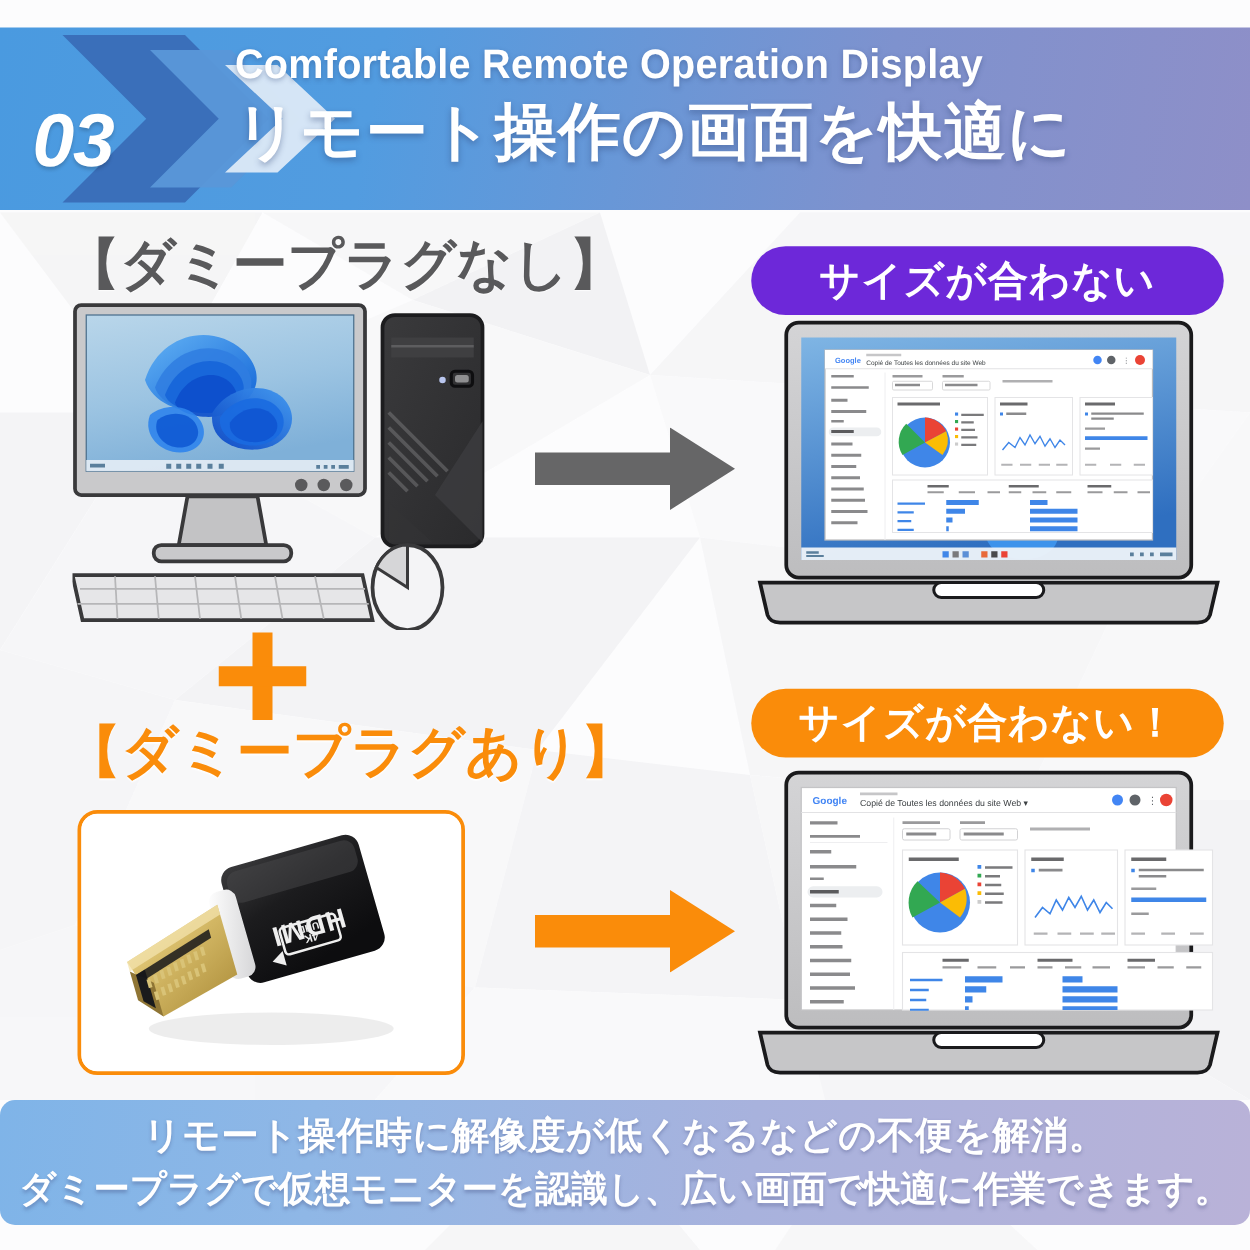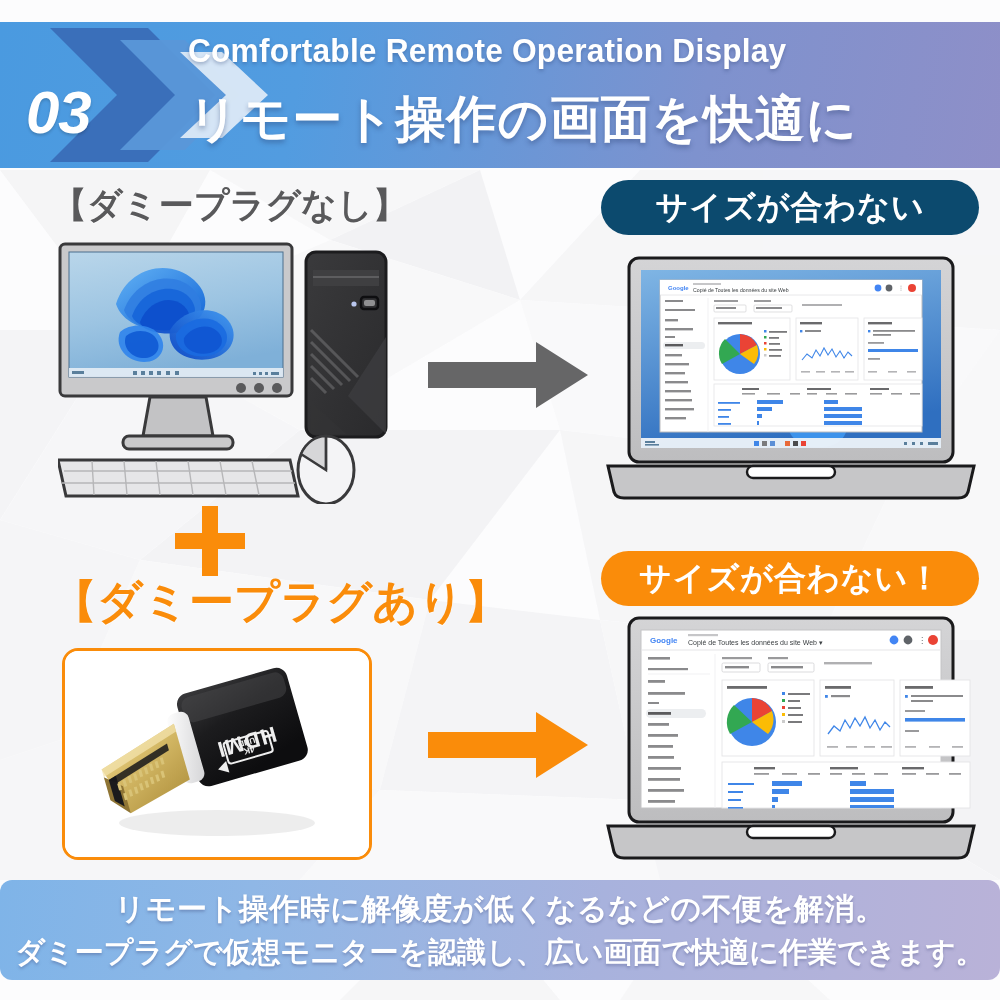--- a/index.html
+++ b/index.html
@@ -29,44 +29,44 @@
   .chev { position:absolute; top:0; }
   .hdr-txt-wrap { position:absolute; left:188px; top:10px; width:790px; z-index:4; }
   .hdr-sub {
     font-size:33px; font-weight:bold; color:#ffffff; white-space:nowrap;
     letter-spacing:.2px;
     text-shadow:0 2px 4px rgba(40,60,110,.35);
     font-stretch:condensed; transform:scaleX(.96); transform-origin:left center;
   }
   .hdr-main {
     font-size:50px; font-weight:bold; color:#ffffff; white-space:nowrap;
-    margin-top:16px; letter-spacing:1px;
+    margin-top:2px; letter-spacing:1px;
     text-shadow:0 3px 5px rgba(40,60,110,.4);
   }
 
   
   .lbl-no-plug {
     position:absolute; left:52px; top:182px; z-index:3;
-    font-size:35px; font-weight:bold; color:#59595b; white-space:nowrap;
+    font-size:44px; font-weight:bold; color:#59595b; white-space:nowrap;
     text-shadow:0 1px 1px rgba(255,255,255,.8);
   }
   .lbl-with-plug {
     position:absolute; left:52px; top:572px; z-index:3;
     font-size:45px; font-weight:bold; color:#fa8c0a; white-space:nowrap;
     text-shadow:0 1px 1px rgba(255,255,255,.8);
   }
 
   
   .pill {
     position:absolute; z-index:3;
     border-radius:30px; color:#fff; font-weight:bold; font-size:32px;
     display:flex; align-items:center; justify-content:center;
     white-space:nowrap; letter-spacing:1px;
   }
-  .pill-gray { left:601px; top:180px; width:378px; height:55px; background:#0c4a6e; }
+  .pill-gray { left:601px; top:197px; width:378px; height:55px; background:#6d28d9; }
   .pill-orange { left:601px; top:551px; width:378px; height:55px; background:#fa8c0a; }
 
   
   .plus { position:absolute; left:175px; top:506px; width:70px; height:70px; z-index:3; }
   .plus i { position:absolute; background:#fa8c0a; display:block; }
   .plus .v { left:27px; top:0; width:16px; height:70px; }
   .plus .h { left:0; top:27px; width:70px; height:16px; }
 
   
   .arrow { position:absolute; z-index:3; }

